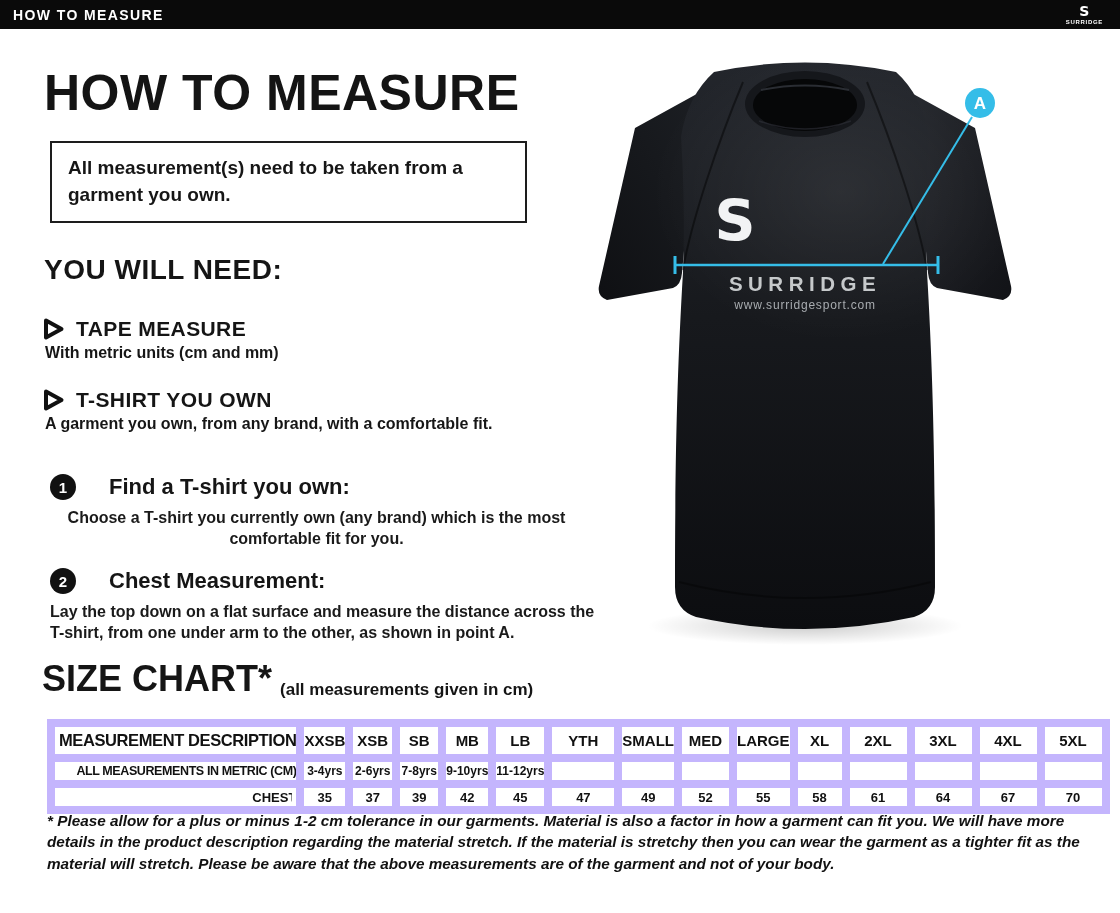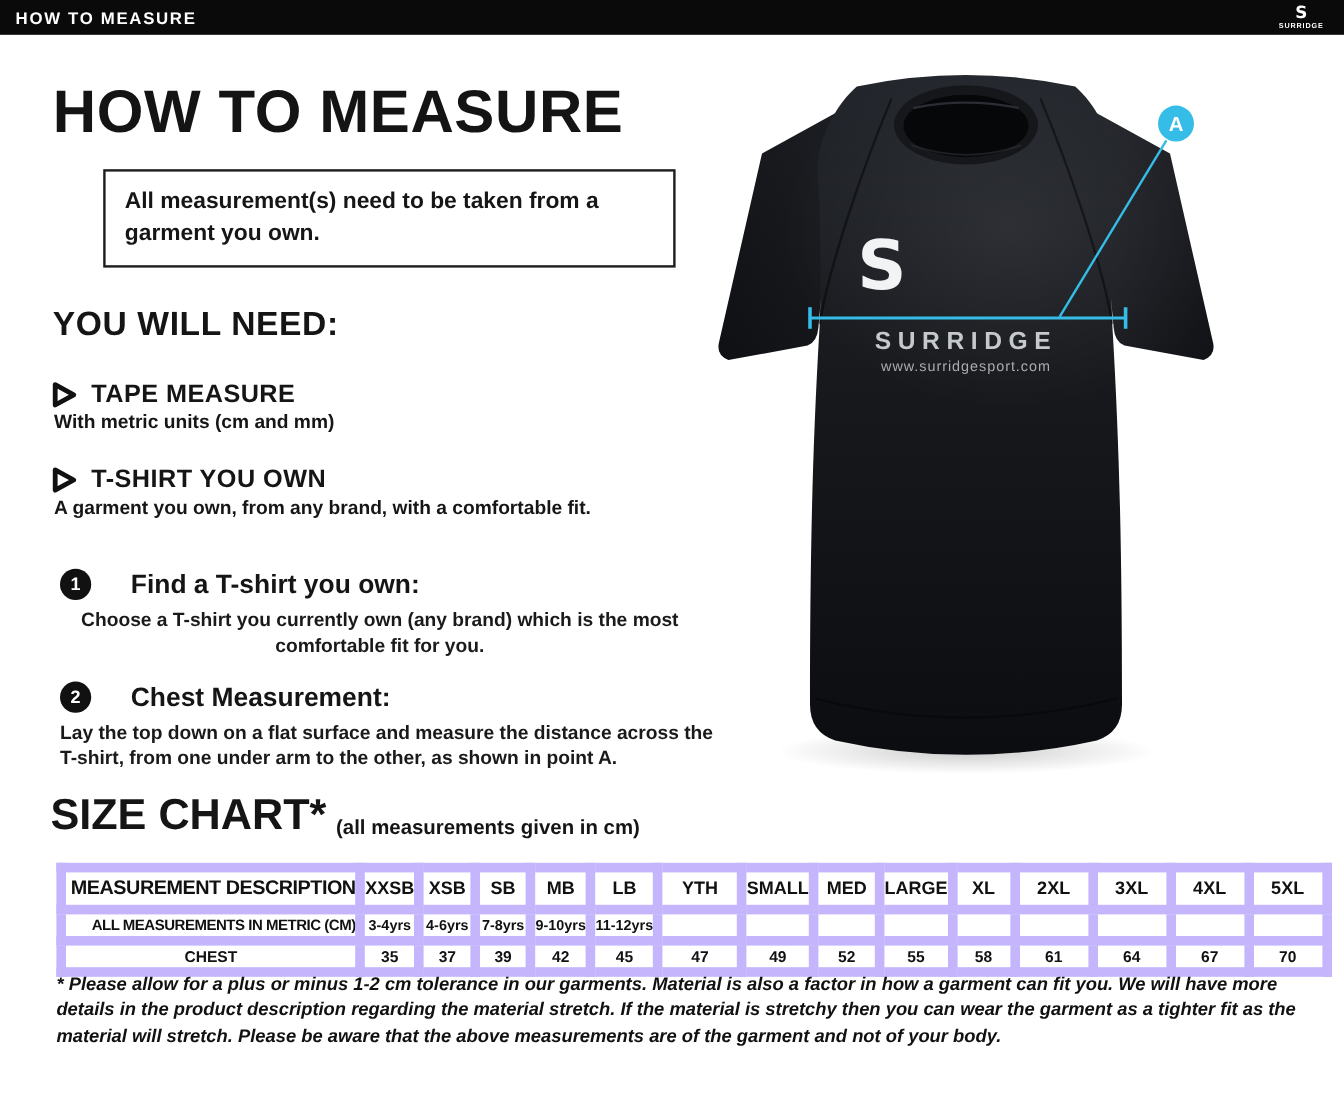--- a/index.html
+++ b/index.html
@@ -20,21 +20,21 @@
   .topbar-logo .brand   { font-size:6px; font-weight:700; letter-spacing:0.7px; margin-top:1px; }
 
   
   .page-title {
     position:absolute; left:44px; top:64px; margin:0;
     font-size:50px; font-weight:800; letter-spacing:0.5px; color:#141414;
   }
   .notice-box {
     position:absolute; left:50px; top:141px; width:441px;
     border:2.5px solid #1d1d1d; padding:12px 16px;
-    font-size:19px; font-weight:700; line-height:1.42; color:#161616;margin-left:36px;
+    font-size:19px; font-weight:700; line-height:1.42; color:#161616;
   }
   .ywn-heading {
     position:absolute; left:44px; top:254px;
     font-size:28px; font-weight:800; letter-spacing:0.5px;
   }
   .need-item { position:absolute; left:42px; }
   .need-item.first  { top:317px; }
   .need-item.second { top:388px; }
   .need-head { display:flex; align-items:center; gap:11px; }
   .tri-icon svg { display:block; }
@@ -66,21 +66,21 @@
   }
   .size-table th, .size-table td {
     border:8px solid #c4b5fd; padding:0; text-align:center;
     font-weight:700; overflow:hidden; white-space:nowrap;
   }
   .size-table th { height:27px; font-size:15px; }
   .size-table th:first-child { text-align:left; padding-left:4px; font-size:16.5px; letter-spacing:-0.4px; }
   .size-table tr.metric-row td { height:18px; font-size:12px; }
   .size-table tr.metric-row td:first-child { text-align:right; padding-left:4px; font-size:12.5px; letter-spacing:-0.4px; }
   .size-table tr.value-row td { height:18px; font-size:13px; }
-  .size-table tr.value-row td:first-child { text-align:center; padding-left:0;border-radius:10px; }
+  .size-table tr.value-row td:first-child { text-align:right; padding-left:0;border-radius:10px; }
 
   .footnote {
     position:absolute; left:47px; top:810px; width:1046px;
     font-size:15.3px; font-style:italic; font-weight:700; line-height:1.4; color:#111;
   }
 
   
   .shirt-wrap { position:absolute; left:583px; top:42px; width:445px; height:606px; }
   .accent-stroke { stroke:var(--accent,#35bde8); }
   .accent-fill   { fill:var(--accent,#35bde8); }
@@ -183,21 +183,21 @@
           <th>2XL</th>
           <th>3XL</th>
           <th>4XL</th>
           <th>5XL</th>
         </tr>
       </thead>
     <tbody>
         <tr class="metric-row">
           <td>ALL MEASUREMENTS IN METRIC (CM)</td>
           <td>3-4yrs</td>
-          <td>4-6yrs</td>
+          <td>2-6yrs</td>
           <td>7-8yrs</td>
           <td>9-10yrs</td>
           <td>11-12yrs</td>
           <td></td>
           <td></td>
           <td></td>
           <td></td>
           <td></td>
           <td></td>
           <td></td>

